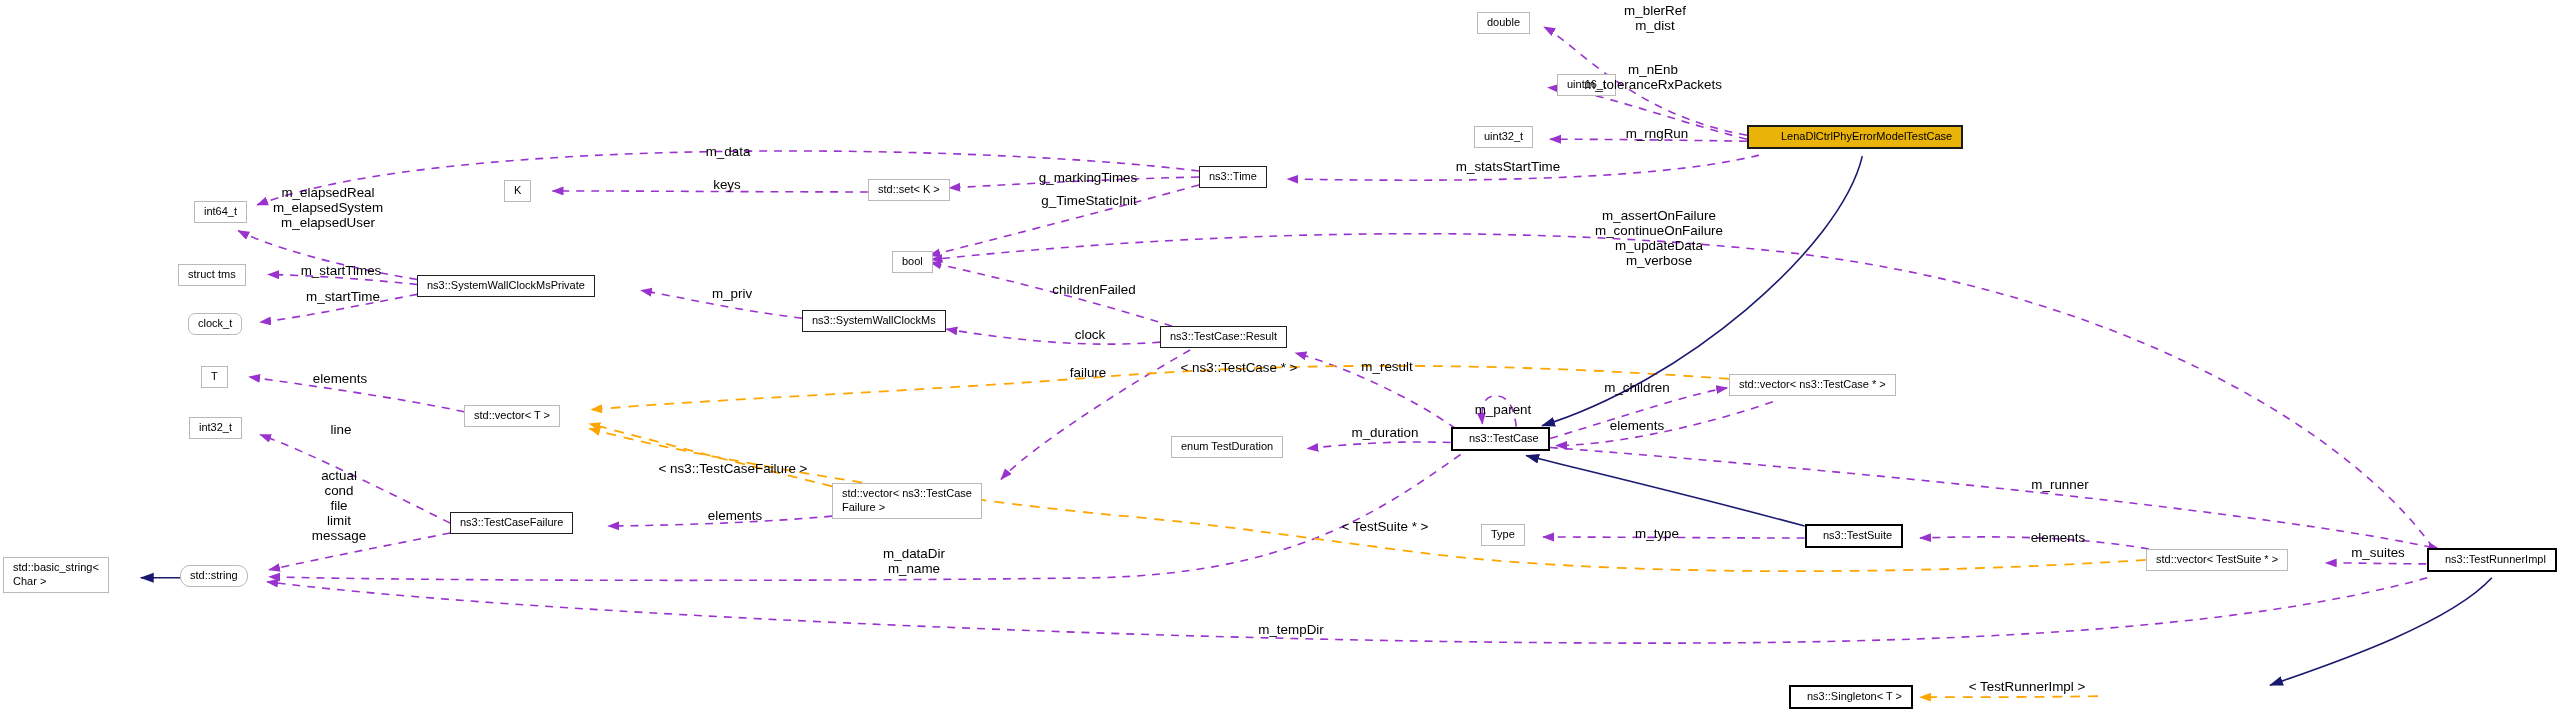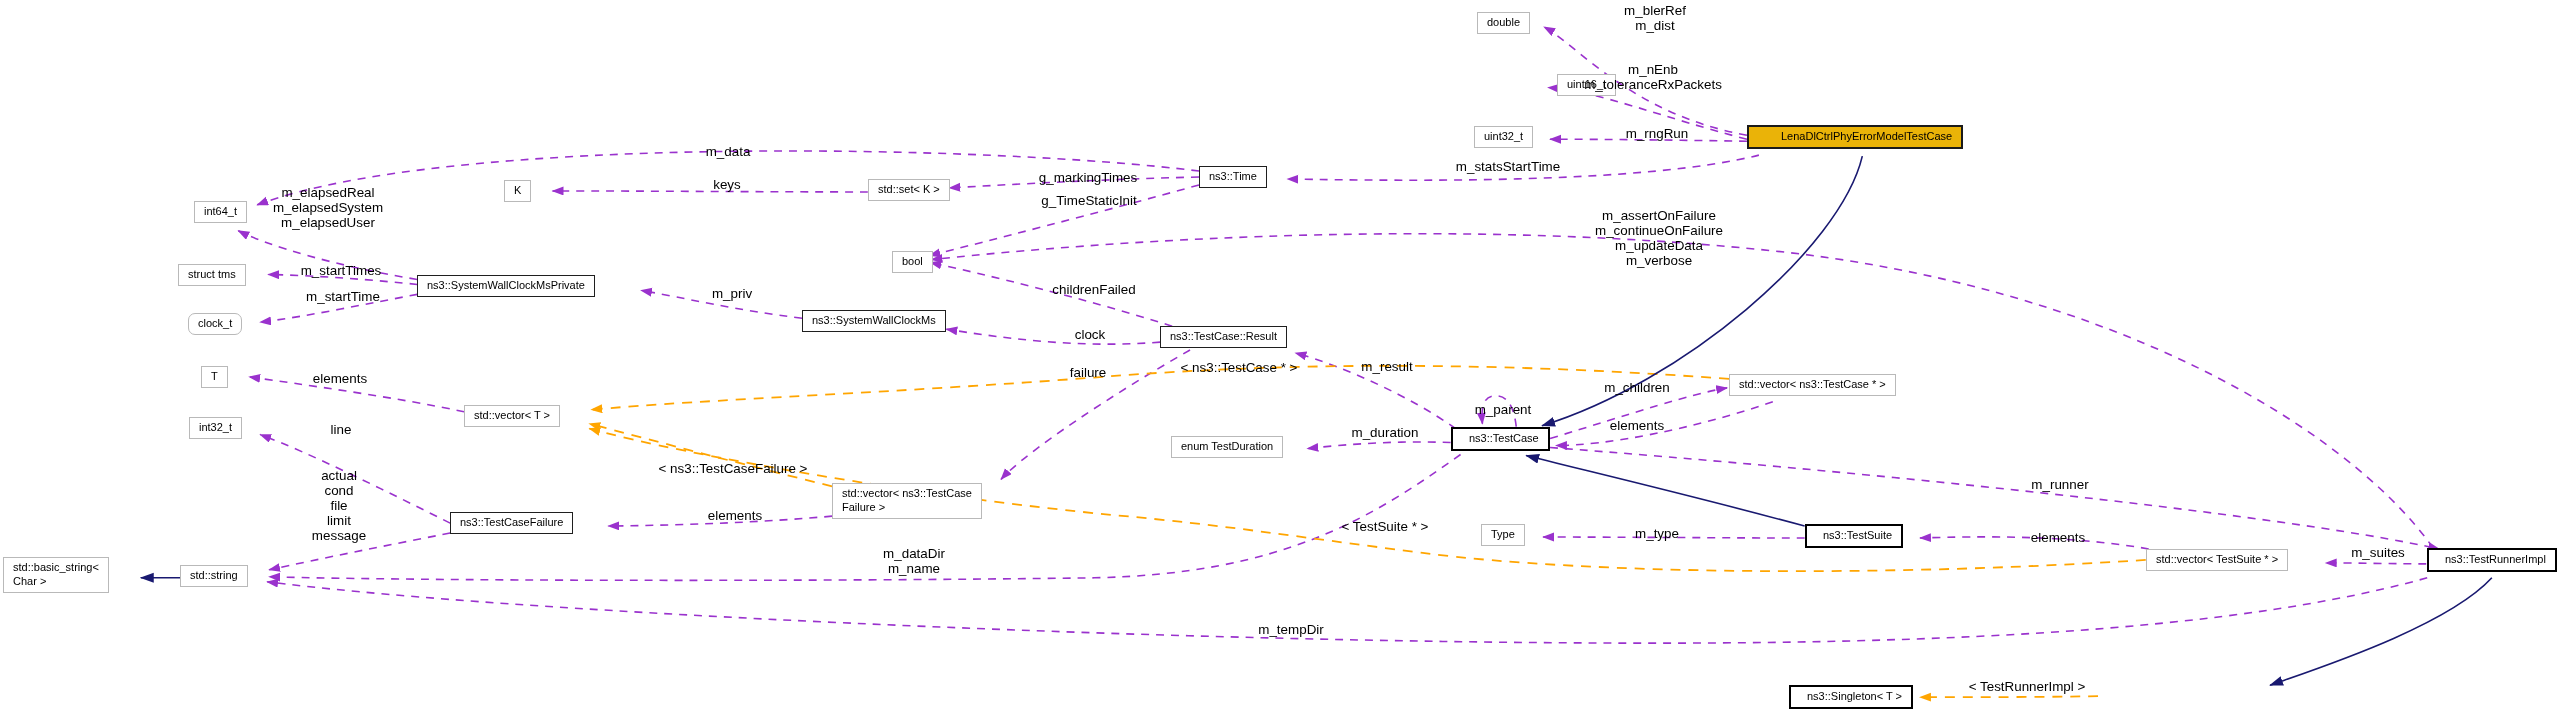--- a/index.html
+++ b/index.html
@@ -107,21 +107,21 @@
 Failure &gt;</div>
   <div class="node bold" style="left:1451px;top:427px;">ns3::TestCase</div>
   <div class="node" style="left:1729px;top:374px;">std::vector&lt; ns3::TestCase * &gt;</div>
   <div class="node" style="left:1171px;top:436px;">enum TestDuration</div>
   <div class="node" style="left:1481px;top:524px;">Type</div>
   <div class="node bold" style="left:1805px;top:524px;">ns3::TestSuite</div>
   <div class="node" style="left:2146px;top:549px;">std::vector&lt; TestSuite * &gt;</div>
   <div class="node bold" style="left:2427px;top:548px;">ns3::TestRunnerImpl</div>
   <div class="node" style="left:3px;top:557px;">std::basic_string&lt;
 Char &gt;</div>
-  <div class="node" style="left:180px;top:565px;">std::string</div>
+  <div class="node" style="left:180px;top:565px;border-radius:10px;">std::string</div>
   <div class="node bold" style="left:1789px;top:685px;">ns3::Singleton&lt; T &gt;</div>
 
   <div class="elabel" style="left:1655px;top:3px;">m_blerRef
 m_dist</div>
   <div class="elabel" style="left:1653px;top:62px;">m_nEnb
 m_toleranceRxPackets</div>
   <div class="elabel" style="left:1657px;top:126px;">m_rngRun</div>
   <div class="elabel" style="left:1508px;top:159px;">m_statsStartTime</div>
   <div class="elabel" style="left:728px;top:144px;">m_data</div>
   <div class="elabel" style="left:1088px;top:170px;">g_markingTimes</div>

